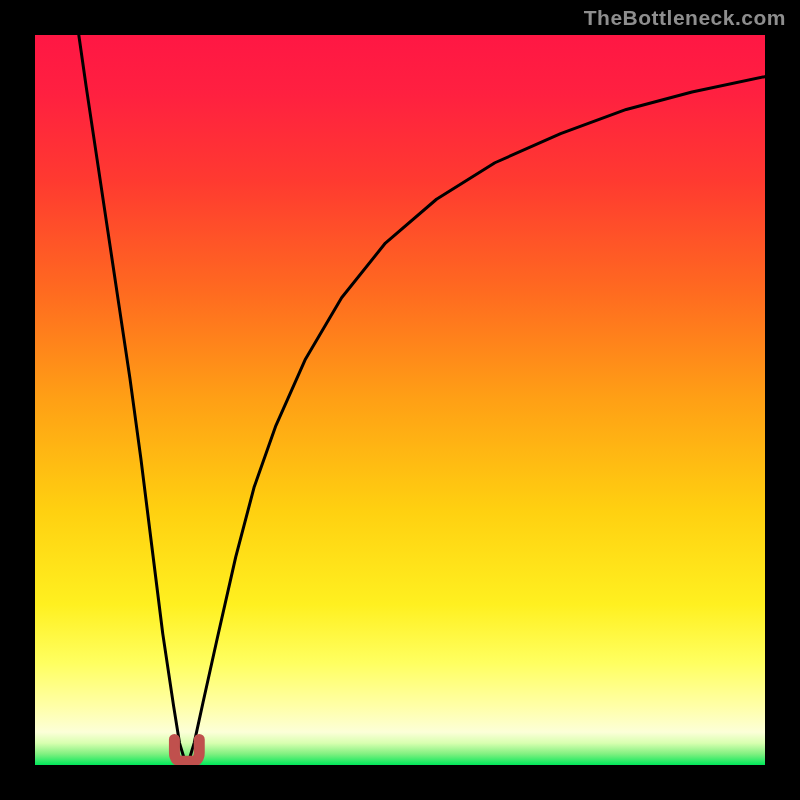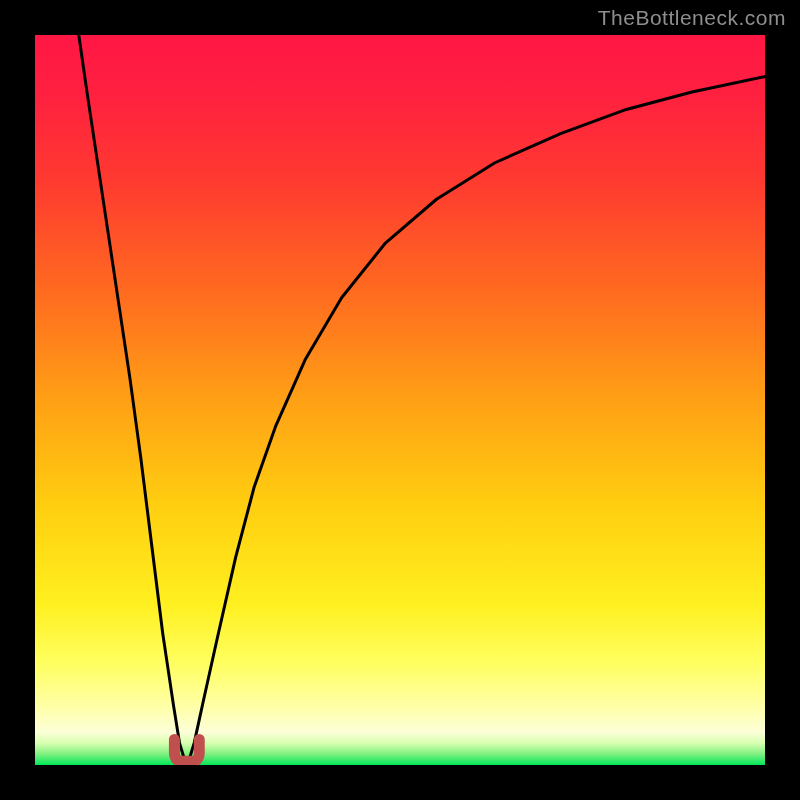--- a/index.html
+++ b/index.html
@@ -10,20 +10,21 @@
     background: #000;
     overflow: hidden;
   }
   .frame {
     position: absolute;
     left: 0;
     top: 0;
     width: 800px;
     height: 800px;
     background: #000;
+    font-weight: bold;
   }
   .plot {
     position: absolute;
     left: 35px;
     top: 35px;
     width: 730px;
     height: 730px;
   }
   .plot svg {
     display: block;

